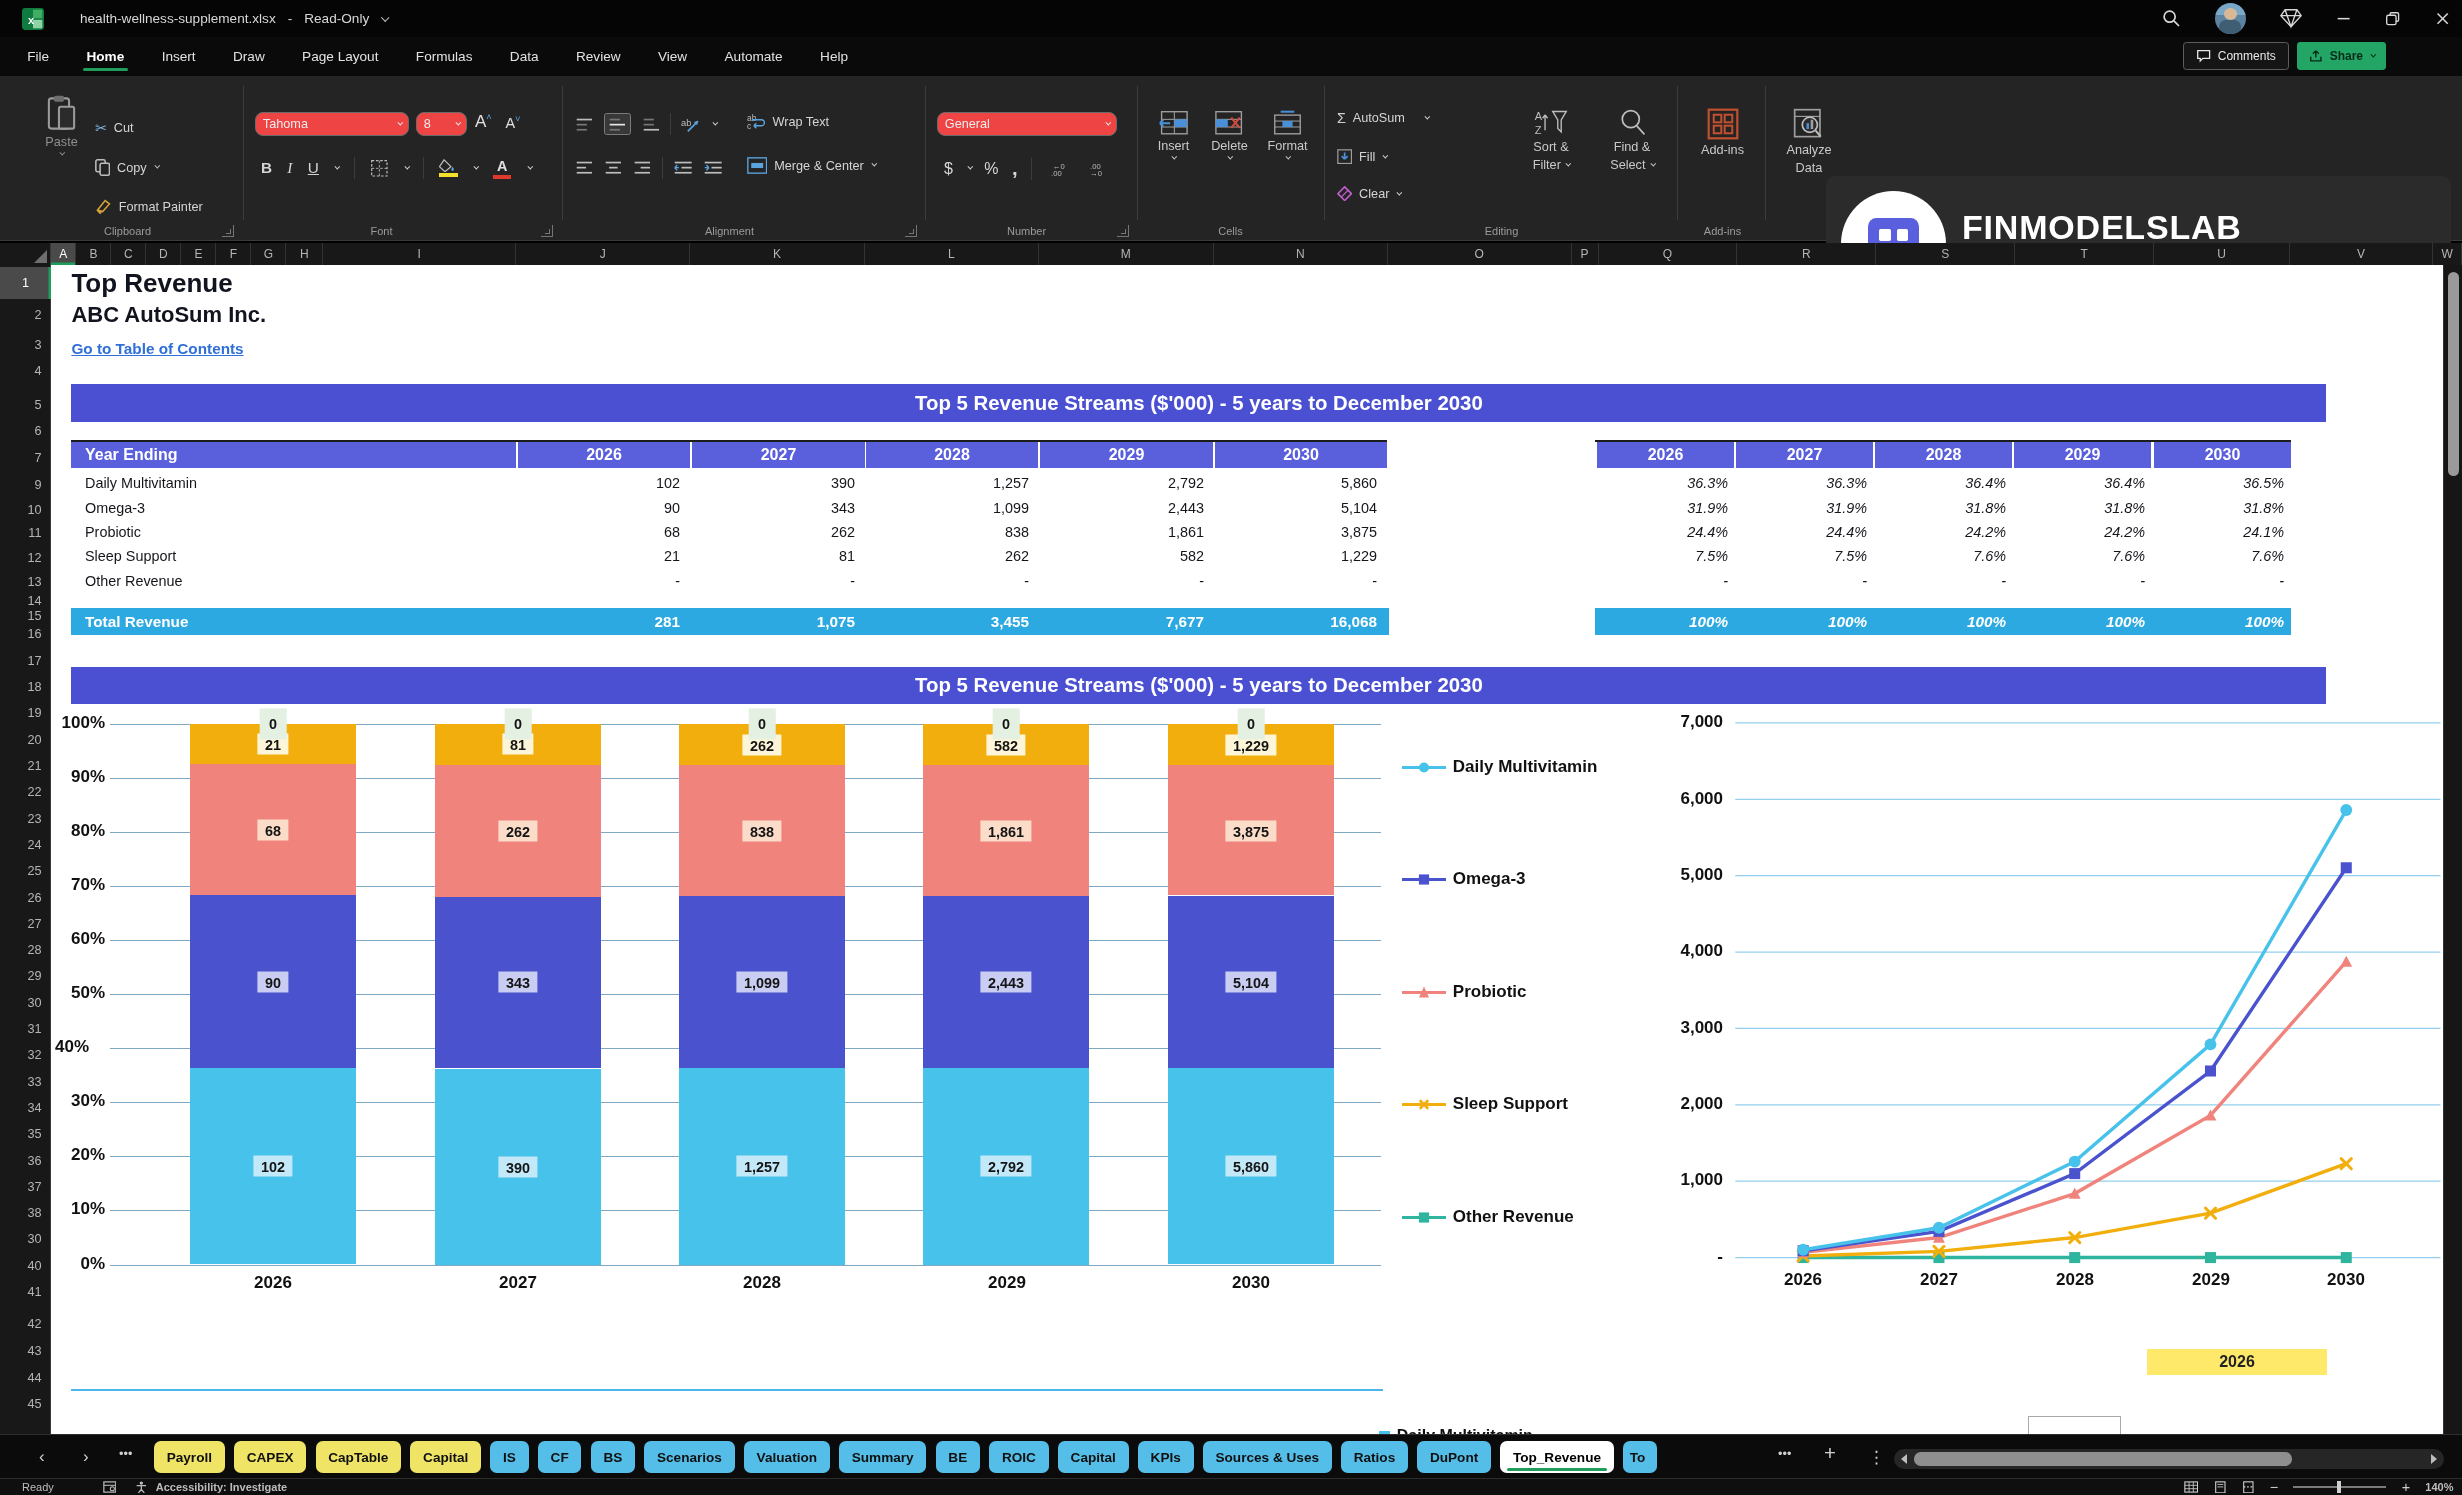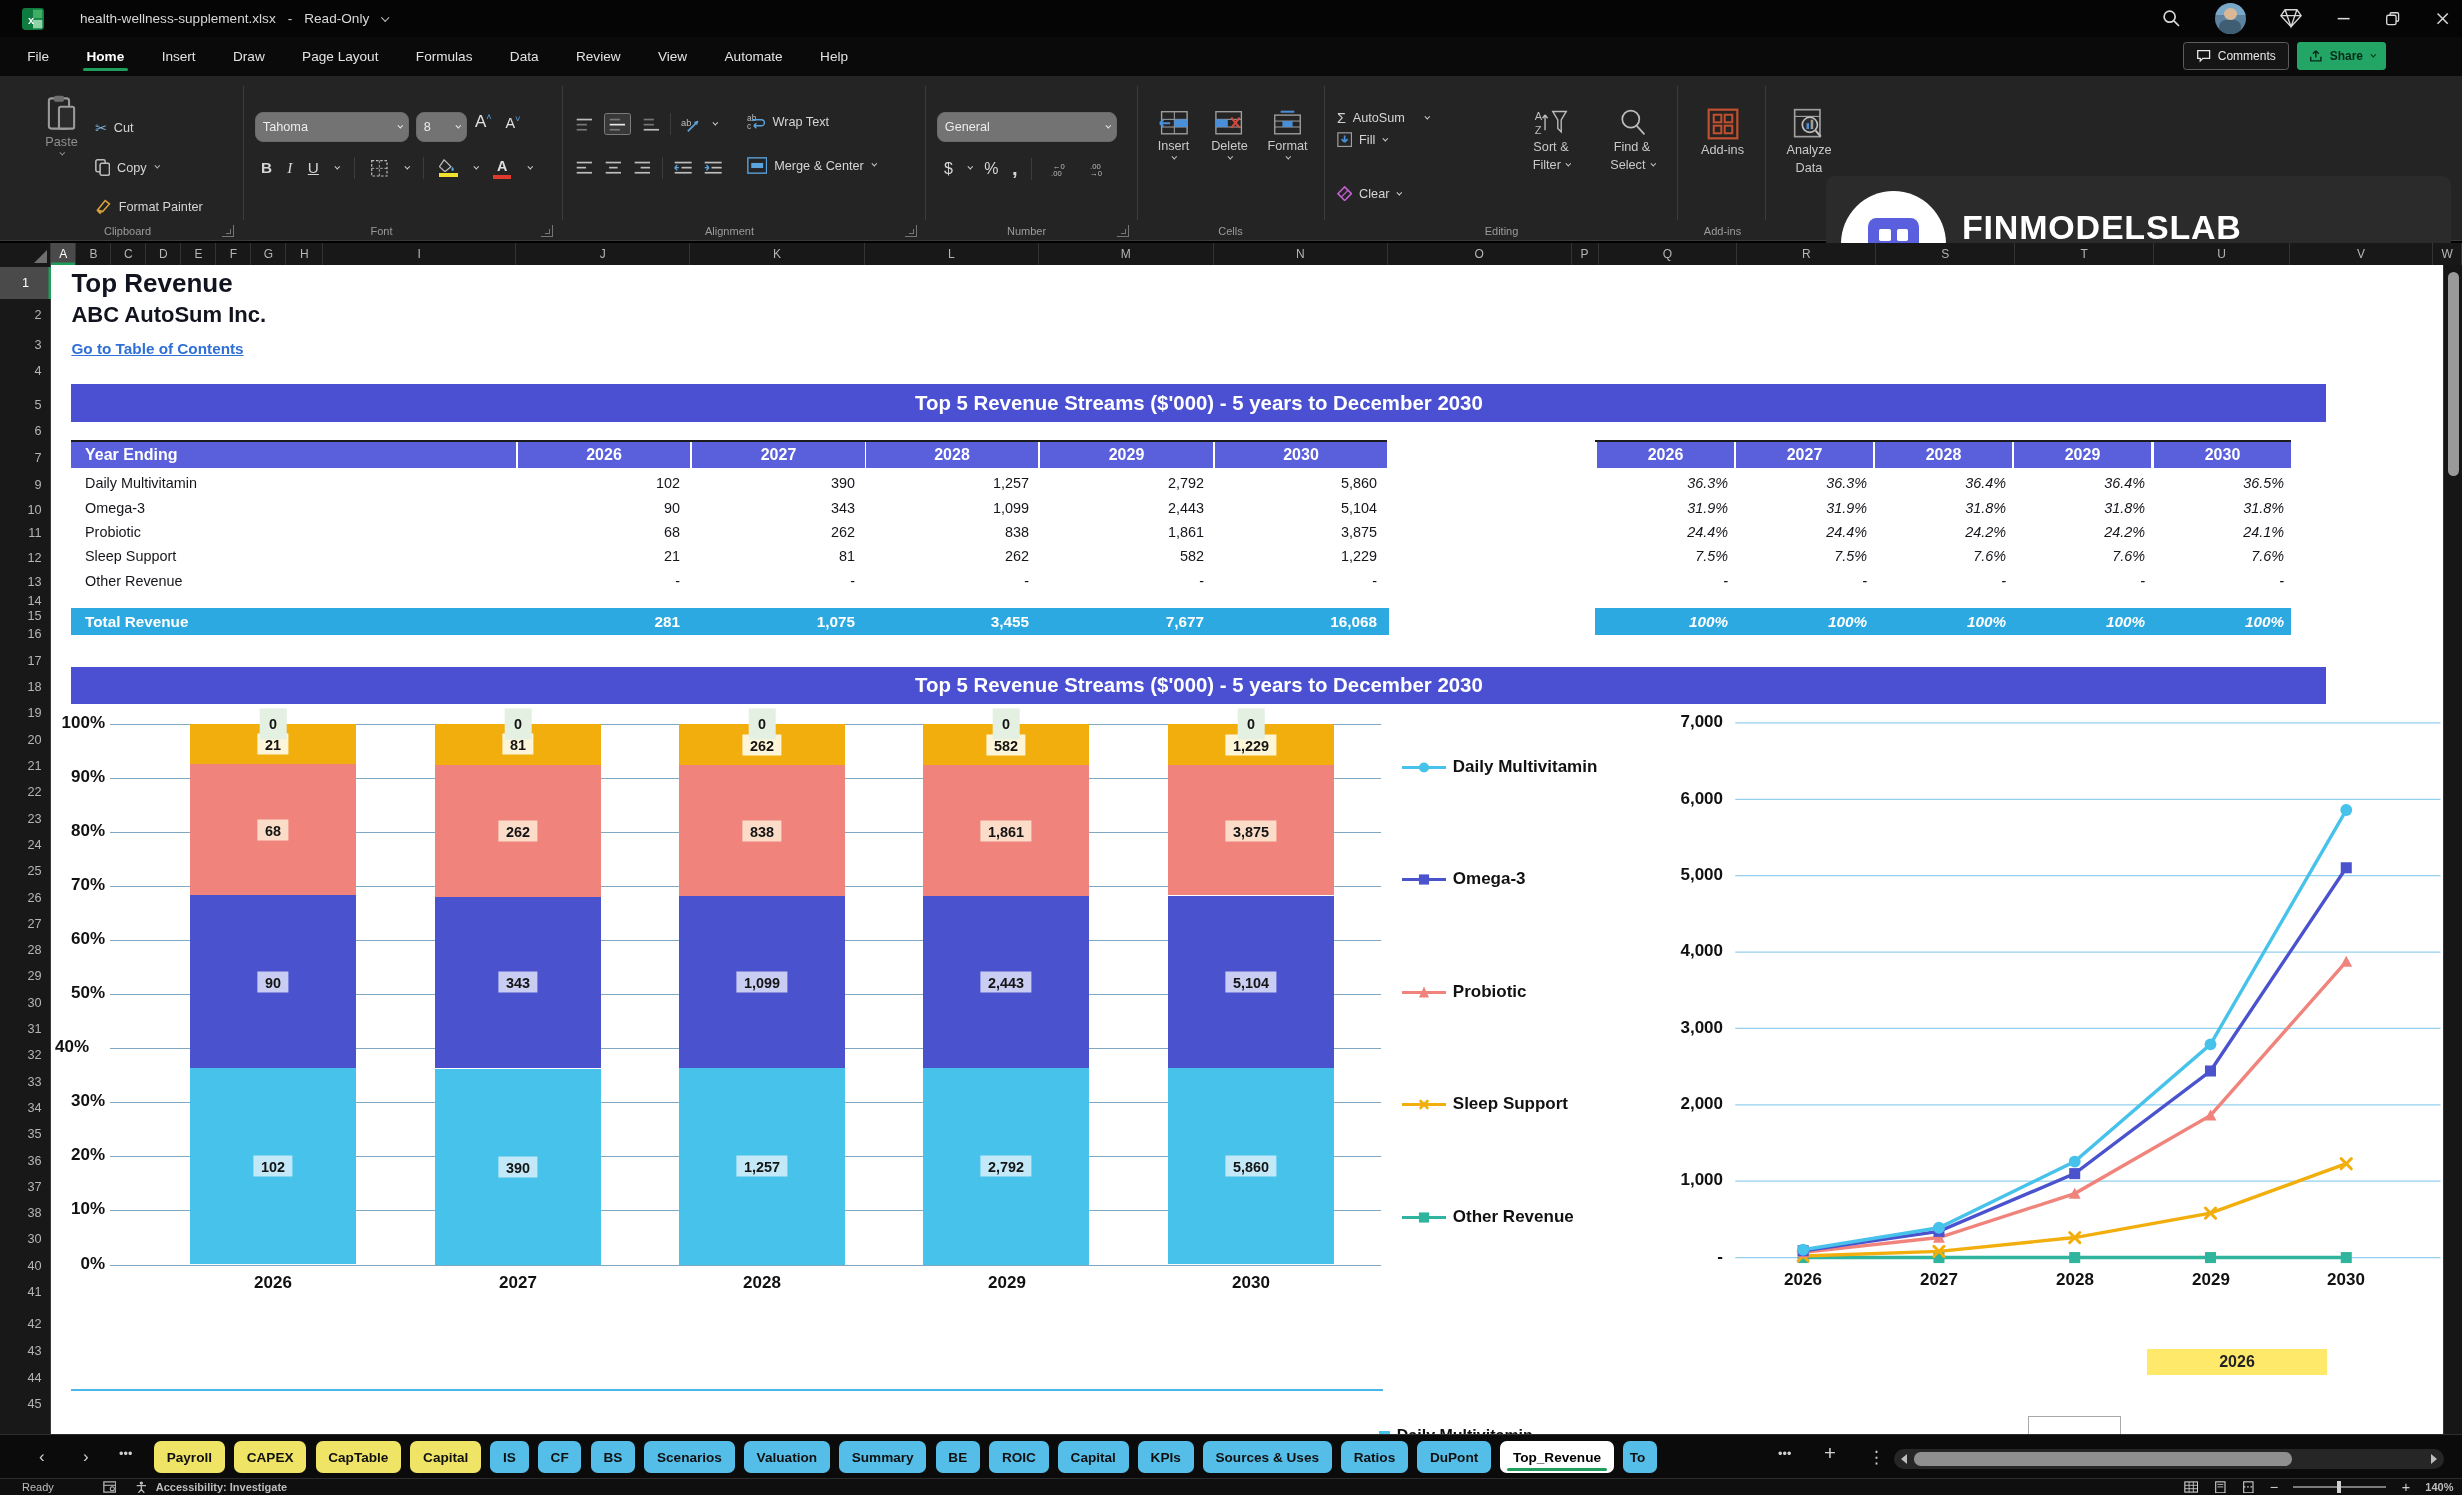--- a/index.html
+++ b/index.html
@@ -24,21 +24,21 @@
   #comments-btn { border:0.8px solid #5d5d5d; background:#151515; color:#e8e8e8; }
   #share-btn { background:#23a566; color:#062b18; font-weight:bold; }
 
   
   #ribbon { position:absolute; left:0; top:76px; width:2462px; height:165px; background:#242424; border-bottom:0.8px solid #3a3a3a; color:#d5d5d5; }
   .rb-sep { position:absolute; top:10.2px; height:134px; width:0.8px; background:#3c3c3c; }
   .rb-group-label { position:absolute; top:149px; font-size:11px; color:#9b9b9b; text-align:center; }
   .rb-launcher { position:absolute; top:149px; width:12px; height:12px; border:0.8px solid #8a8a8a; border-top:none; border-left:none; opacity:.8; }
   .rb-launcher::after { content:""; position:absolute; right:1.7px; bottom:1.7px; width:4.2px; height:4.2px; border-right:1.7px solid #8a8a8a; border-bottom:1.7px solid #8a8a8a; }
   .rb-row { position:absolute; display:flex; align-items:center; gap:6.8px; font-size:12.7px; }
-  .rb-combo { display:flex; align-items:center; justify-content:space-between; border:0.8px solid #6b6b6b; border-radius:8px; background:#737373; color:#ececec; padding:0 6.8px; height:30px; font-size:12.7px; }
+  .rb-combo { display:flex; align-items:center; justify-content:space-between; border:0.8px solid #6b6b6b; border-radius:8px; background:#ef4444; color:#ececec; padding:0 6.8px; height:24px; font-size:12.7px; }
   .glyph { font-size:14.4px; color:#cfcfcf; }
   .rb-bigbtn { position:absolute; display:flex; flex-direction:column; align-items:center; gap:3.4px; font-size:12.7px; color:#c9c9c9; }
   svg { display:block; }
 
   
   #logo-panel { position:absolute; left:1826px; top:100px; width:625px; height:136px; background:#2b2b2b; border-radius:8.5px; }
   #logo-circle { position:absolute; left:15.3px; top:15.3px; width:105px; height:105px; background:#fff; border-radius:50%; display:flex; align-items:center; justify-content:center; }
   #logo-sq { width:51px; height:51px; background:#5a5fde; border-radius:8.5px; display:grid; grid-template-columns:1fr 1fr; grid-template-rows:1fr 1fr; gap:6px; padding:11px; }
   #logo-sq span { background:#fff; border-radius:1.7px; }
   #logo-text1 { position:absolute; left:136px; top:32px; color:#fff; font-size:34px; font-weight:bold; letter-spacing:0.8px; }
@@ -383,21 +383,21 @@
         <span class="chv chv-s"></span>
     </div>
     <div class="rb-group-label" style="left:1154px; width:153px">Cells</div>
     <div class="rb-sep" style="left:1324px"></div>
 
     <div class="rb-row" style="left:1337px; top:34px">
       <span class="glyph">Σ</span>
       <span>AutoSum</span>
         <span class="chv chv-s" style="margin-left:12px"></span>
     </div>
-    <div class="rb-row" style="left:1337px; top:56px">
+    <div class="rb-row" style="left:1337px; top:73px">
       <svg width="15.3" height="15.3" viewBox="0 0 18 18">
           <rect x="1" y="1" width="16" height="16" fill="none" stroke="#9f9f9f" stroke-width="1.4"></rect>
           <path d="M9 4 v8 M9 12 l-3.5 -3.5 M9 12 l3.5 -3.5" stroke="#4a90d9" stroke-width="2" fill="none"></path>
         </svg>
       <span>Fill</span>
         <span class="chv chv-s"></span>
     </div>
     <div class="rb-row" style="left:1337px; top:110px">
       <svg width="15.3" height="15.3" viewBox="0 0 18 18">
           <path d="M9 1 L17 9 L9 17 L1 9 Z" fill="none" stroke="#c45fd0" stroke-width="1.8"></path>

